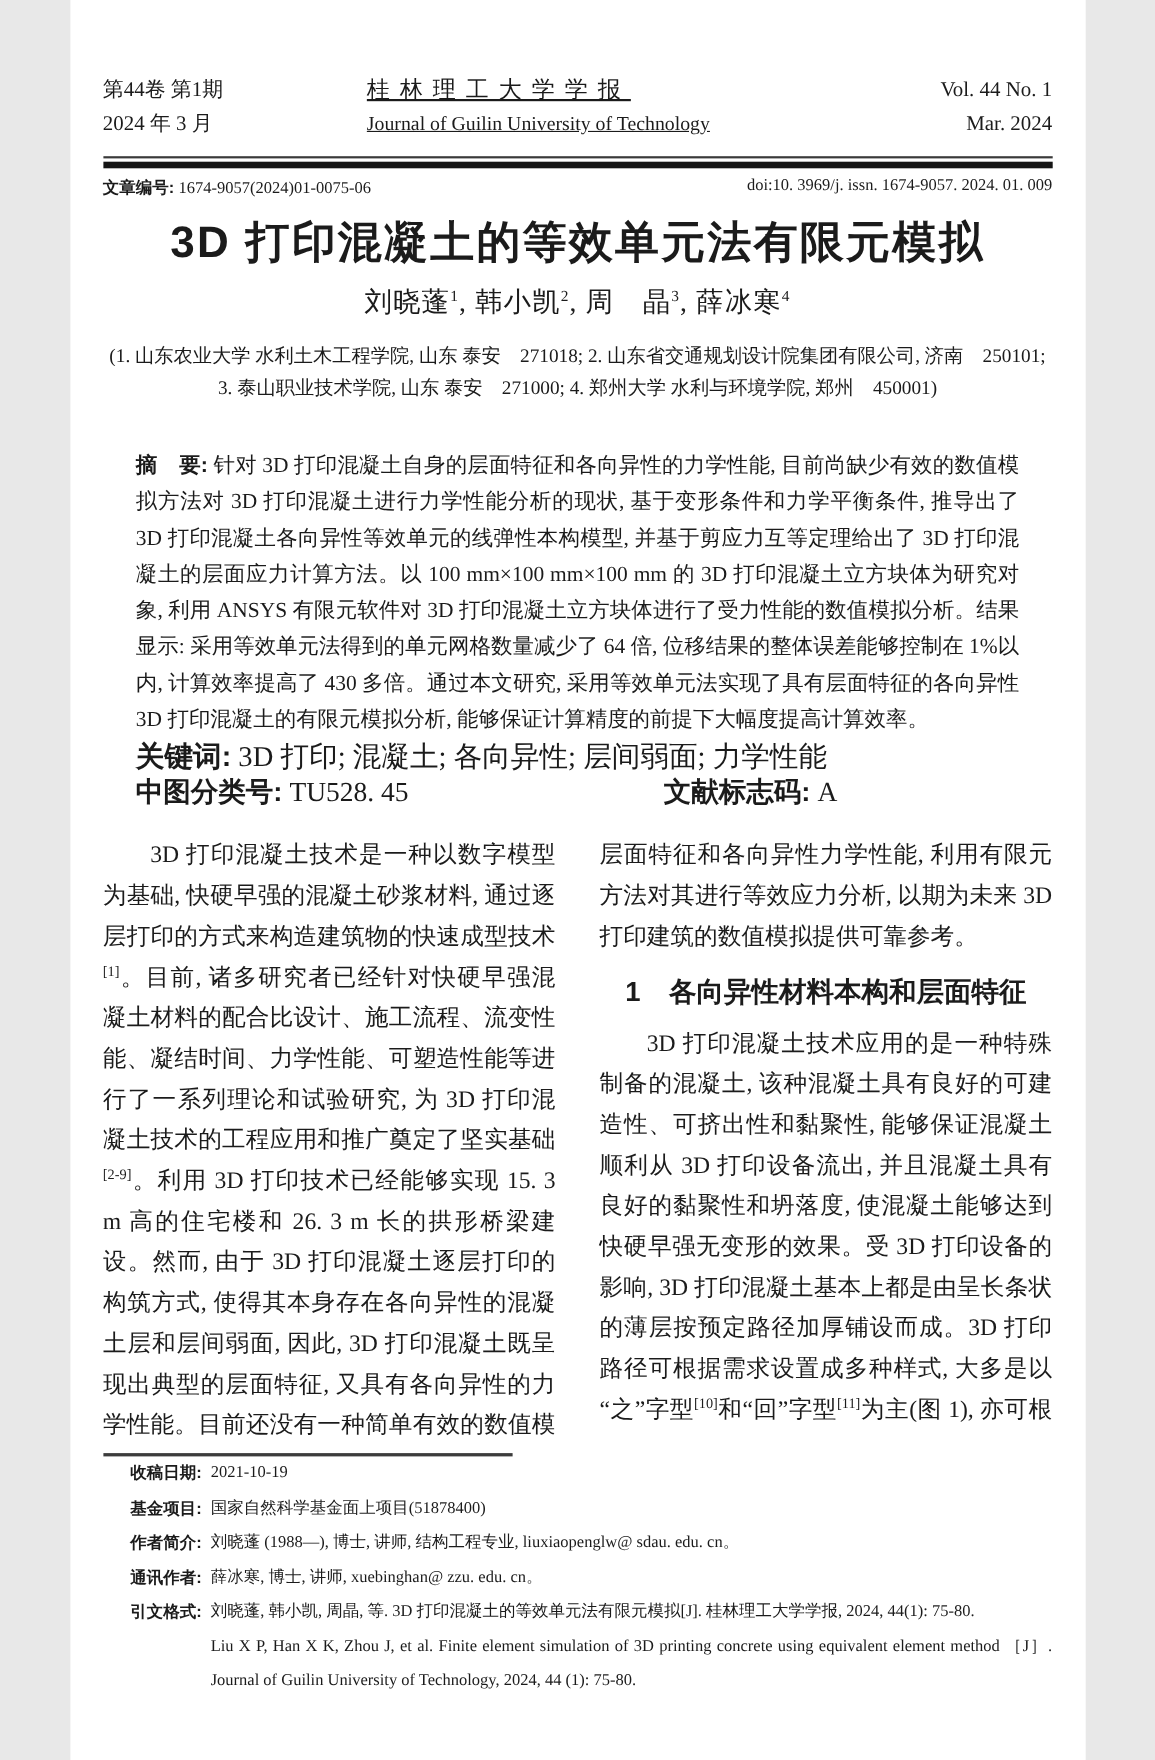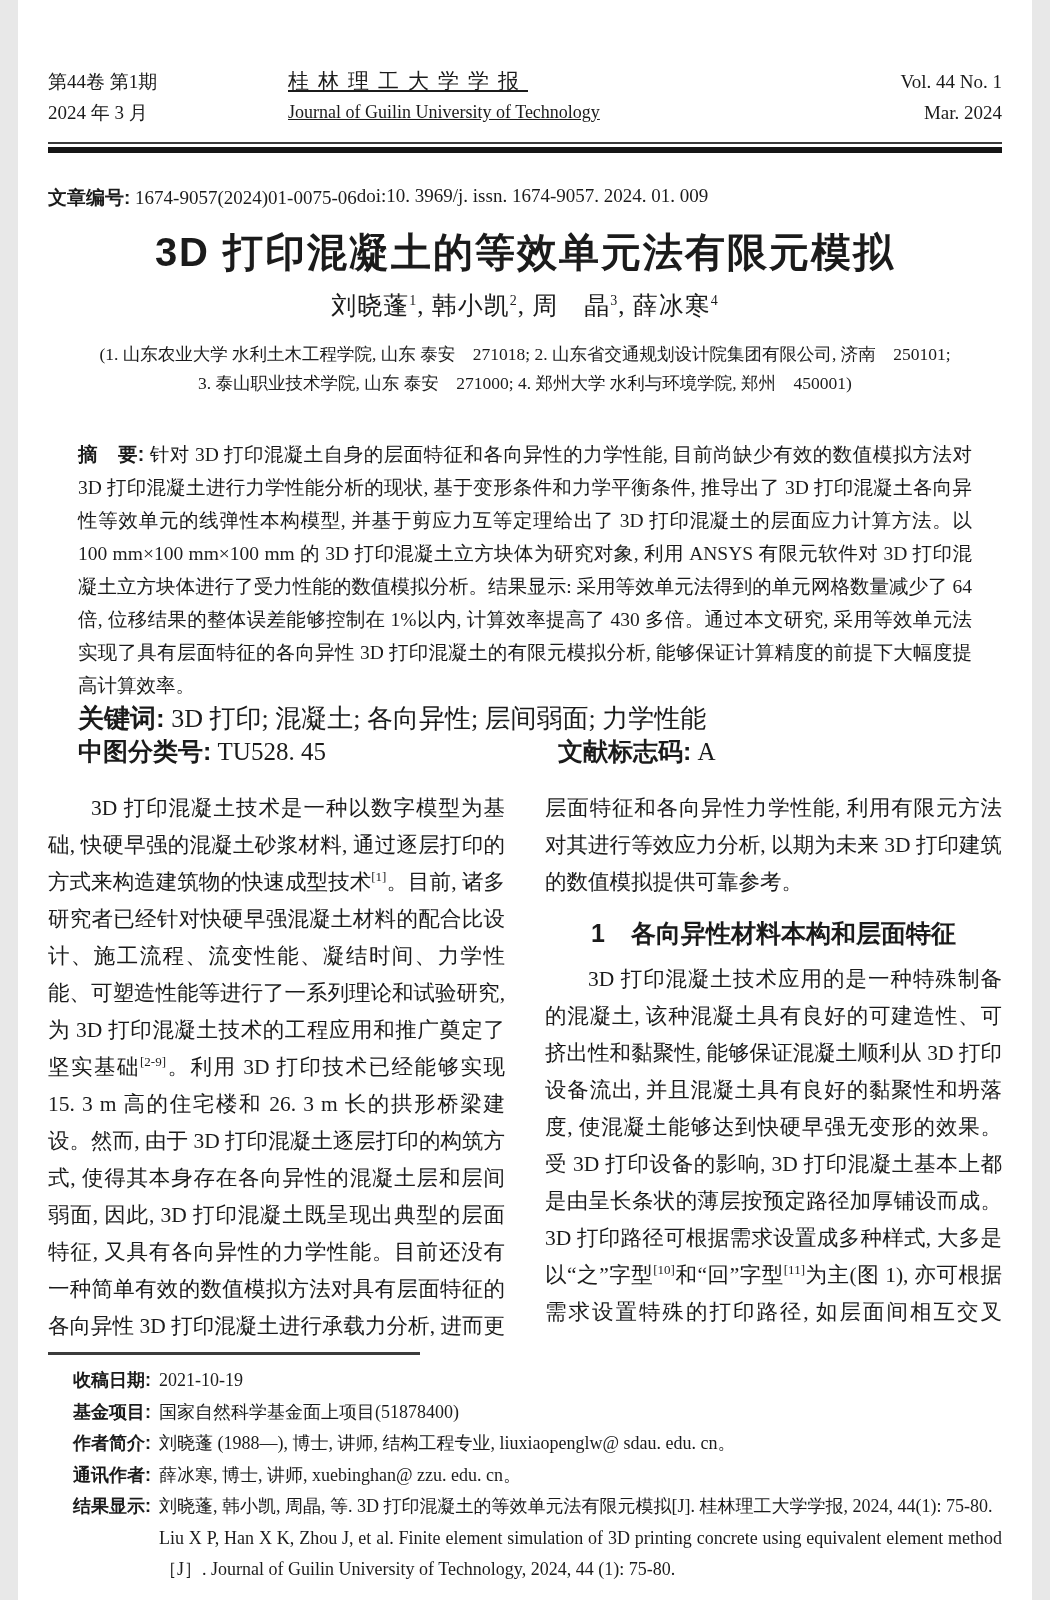--- a/index.html
+++ b/index.html
@@ -1,33 +1,33 @@
 <!DOCTYPE html>
 <html lang="zh"><head>
 <meta charset="utf-8">
 <style>
   html,body{margin:0;padding:0;background:#e8e8e8;}
   .sheet{
-    position:relative;width:1014px;height:1600px;margin:0 auto;
+    position:relative;width:923px;height:1600px;margin:0 auto;
     background:#ffffff;color:#1b1b1b;overflow:hidden;
     font-family:"Liberation Serif","DejaVu Serif",serif;
   }
   .inner{padding:0 30px;}
   
   .jheader{display:flex;justify-content:space-between;align-items:flex-start;
     padding-top:66px;font-size:19px;line-height:31px;}
   .jh-left{width:240px;text-align:left;}
   .jh-center{flex:1;text-align:left;text-decoration:underline;}
   .jh-right{width:240px;text-align:right;}
   .jh-zh{letter-spacing:9px;font-size:21px;}
   .jh-en{font-size:18px;}
   .rule-thin{margin-top:14px;border-top:2px solid #3a3a3a;}
   .rule-thick{margin-top:3px;height:6px;background:#151515;}
   
-  .meta-row{display:flex;margin-top:32px;font-size:19px;}
+  .meta-row{display:flex;justify-content:space-between;margin-top:8px;font-size:15px;}
   .lbl{font-family:"Liberation Sans","DejaVu Sans",sans-serif;font-weight:bold;}
   
   .title{margin:16px 0 0 0;text-align:center;font-size:40px;line-height:50px;
     font-family:"Liberation Sans","DejaVu Sans",sans-serif;font-weight:bold;letter-spacing:2px;}
   .authors{margin-top:12px;text-align:center;font-size:25px;letter-spacing:1px;}
   .authors sup{font-size:14px;}
   .affils{margin-top:18px;text-align:center;font-size:17.5px;line-height:29px;}
   
   .abs-block{margin:40px 30px 0 30px;font-size:19.5px;line-height:33px;text-align:justify;}
   .kw-row{margin:0 30px;font-size:26px;line-height:33px;}
@@ -38,21 +38,21 @@
     font-size:21.5px;line-height:37px;text-align:justify;}
   .col{flex:1;min-width:0;}
   .col p{margin:0;}
   .indent{text-indent:2em;}
   .col sup{font-size:13px;line-height:0;}
   .sec-head{margin:14px 0 10px 0;font-size:25px;line-height:36px;
     font-family:"Liberation Sans","DejaVu Sans",sans-serif;font-weight:600;text-align:center;}
   .sec-no{margin-right:26px;}
   
   .foot-sep{margin:16px 0 0 30px;width:372px;border-top:3px solid #3c3c3c;}
-  .footnotes{margin:10px 30px 0 55px;font-size:18px;line-height:31.5px;}
+  .footnotes{margin:0 30px 0 55px;font-size:15px;line-height:31.5px;}
   .fn-row{display:flex;}
   .fn-label{white-space:nowrap;margin-right:8px;font-family:"Liberation Sans","DejaVu Sans",sans-serif;font-weight:bold;}
   .fn-val{flex:1;min-width:0;text-align:justify;}
 </style>
 </head>
 <body>
 
 <div class="sheet">
   <div class="inner">
 
@@ -126,20 +126,20 @@
     </div>
     <div class="fn-row">
       <span class="fn-label">作者简介:</span>
       <span class="fn-val"> 刘晓蓬 (1988—), 博士, 讲师, 结构工程专业, liuxiaopenglw@ sdau. edu. cn。</span>
     </div>
     <div class="fn-row">
       <span class="fn-label">通讯作者:</span>
       <span class="fn-val"> 薛冰寒, 博士, 讲师, xuebinghan@ zzu. edu. cn。</span>
     </div>
     <div class="fn-row">
-      <span class="fn-label">结果显示:</span>
+      <span class="fn-label">引文格式:</span>
       <span class="fn-val">
         <div> 刘晓蓬, 韩小凯, 周晶, 等. 3D 打印混凝土的等效单元法有限元模拟[J]. 桂林理工大学学报, 2024, 44(1): 75-80.</div>
         <div>Liu X P, Han X K, Zhou J, et al.  Finite element simulation of 3D printing concrete using equivalent element method ［J］. Journal of Guilin University of Technology, 2024, 44 (1): 75-80.</div>
       </span>
     </div>
   </div>
 </div>
 
 </body></html>

